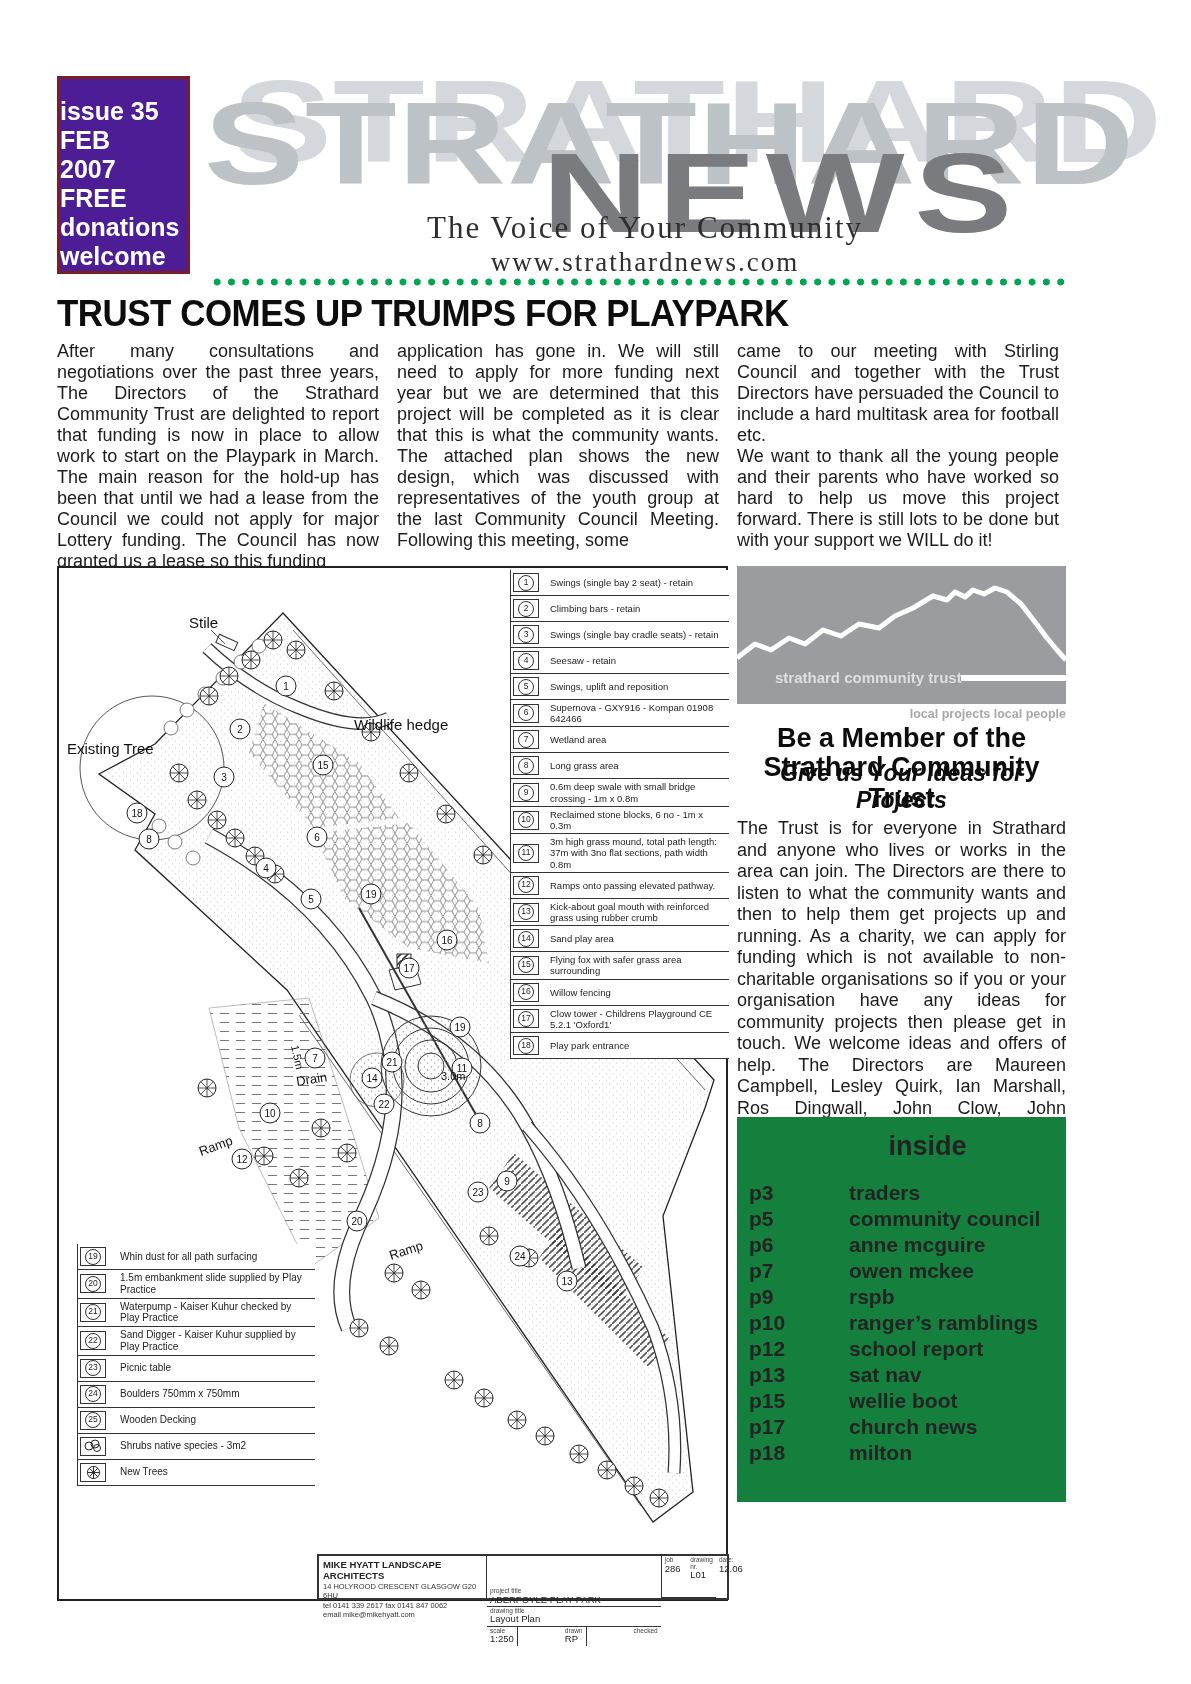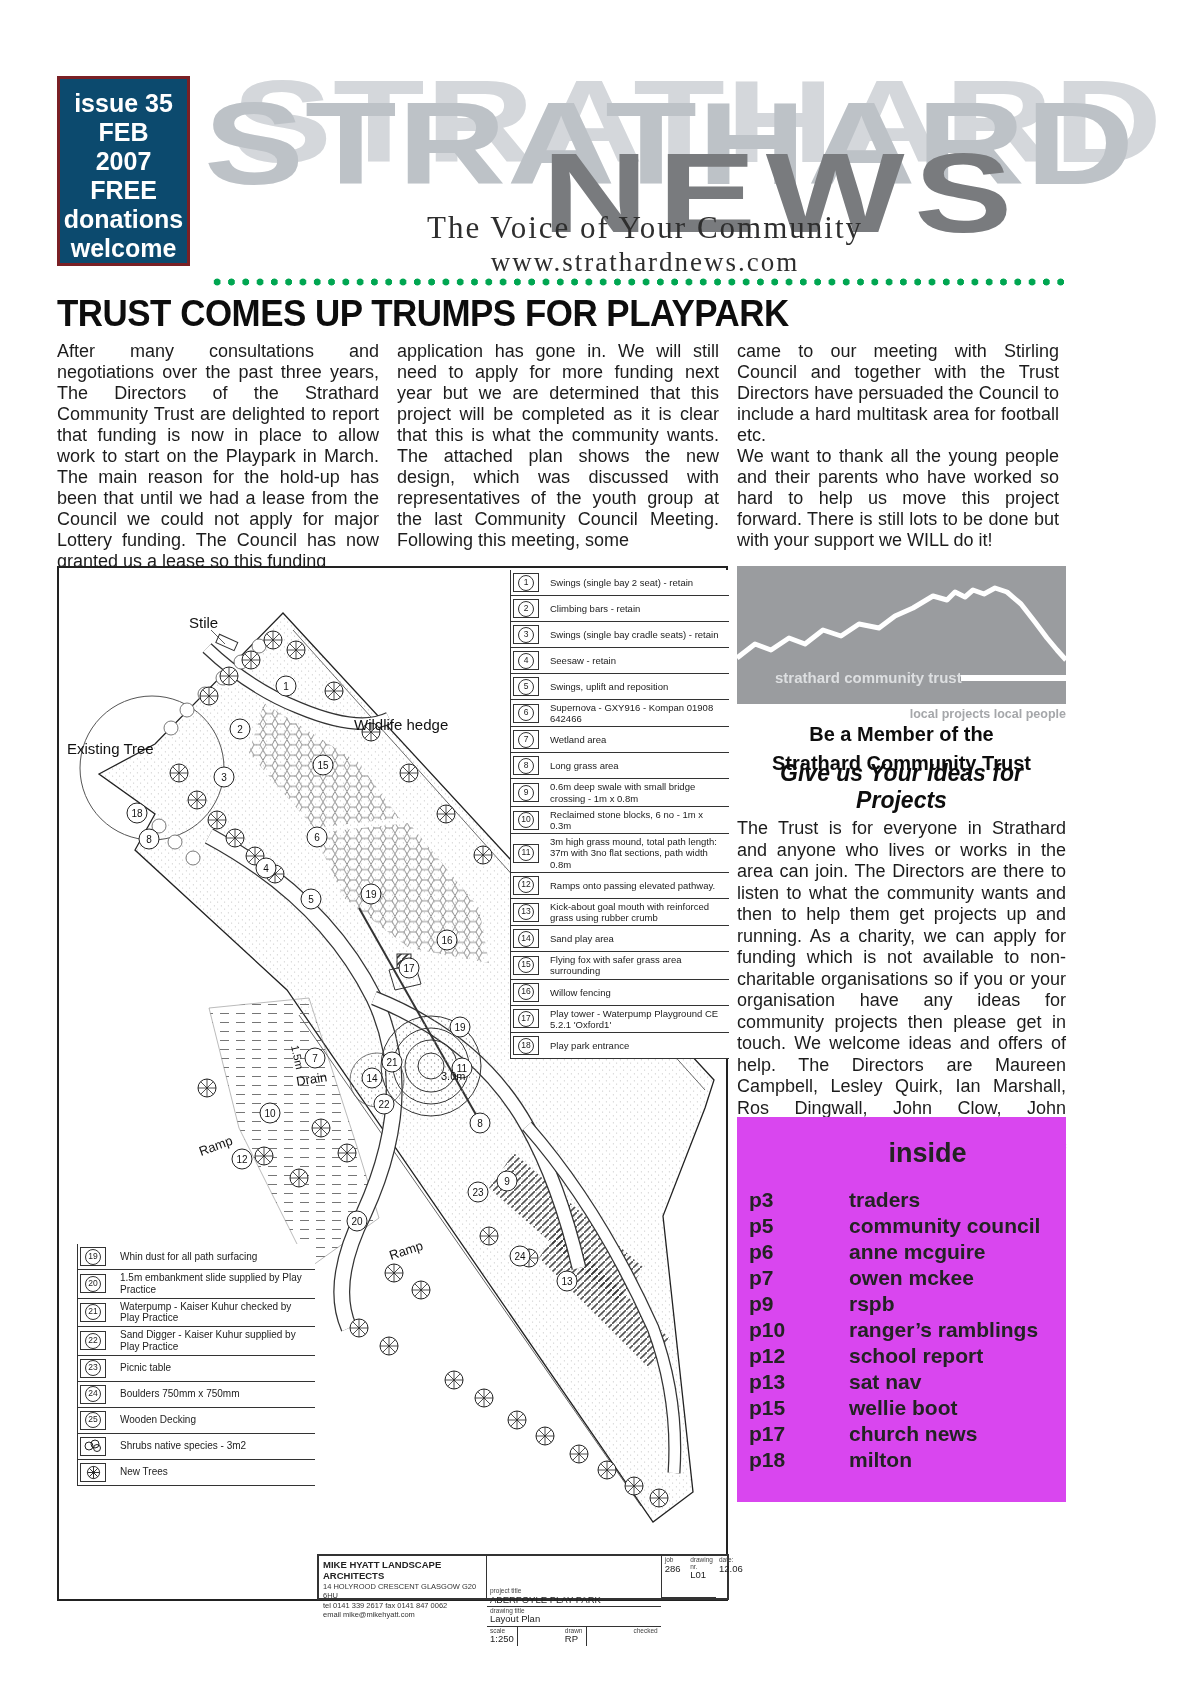--- a/index.html
+++ b/index.html
@@ -1,21 +1,21 @@
 <!DOCTYPE html>
 <html style="--accent: #00A651;"><head>
 <meta charset="utf-8">
 <style>
   html,body{margin:0;padding:0;background:#e8e8e8;}
   .page{position:relative;width:1191px;height:1684px;margin:0 auto;background:#ffffff;
         font-family:"Liberation Sans",sans-serif;color:#1a1a1a;overflow:hidden;}
   
-  .issue-box{position:absolute;left:57px;top:76px;width:127px;height:174px;background:#0c4a6e;
+  .issue-box{position:absolute;left:57px;top:76px;width:127px;height:174px;background:#4c1d95;
              border:3px solid #7a2025;color:#fff;font-weight:bold;font-size:25px;line-height:29px;
-             text-align:center;padding-top:10px;}
+             padding-top:18px;}
   .mast{position:absolute;left:200px;top:66px;width:890px;height:220px;}
   .mast .str{position:absolute;font-weight:bold;font-size:150px;letter-spacing:1px;
              transform:scale(1.0,0.78);transform-origin:top left;white-space:nowrap;}
   .str1{left:32px;top:-12px;color:#d4d7db;}
   .str2{left:4px;top:10px;color:#bdc2c7;}
   .mast .news{position:absolute;left:342px;top:62px;font-weight:bold;font-size:150px;
               letter-spacing:10px;color:#797b7e;transform:scale(0.98,0.75);transform-origin:top left;}
   .tagline{position:absolute;left:215px;top:210px;width:860px;text-align:center;
            font-family:"Liberation Serif",serif;font-size:31px;letter-spacing:2px;color:#2e2e2e;}
   .website{position:absolute;left:215px;top:247px;width:860px;text-align:center;
@@ -58,28 +58,28 @@
   .tb-label{font-size:6.5px;color:#444;display:block;line-height:1;}
   .tb-val{font-size:9.5px;line-height:1.1;}
   .tb-c{flex:0 0 84px;display:flex;flex-direction:row;border-left:1px solid #333;}
   
   .trust-logo{position:absolute;left:737px;top:566px;width:329px;height:138px;background:#9a9c9f;}
   .trust-name{position:absolute;left:38px;top:103px;font-weight:bold;font-size:15px;color:#dddfe1;}
   .trust-bar{position:absolute;left:224px;top:109px;width:105px;height:6px;background:#fff;}
   .trust-tagline{position:absolute;left:737px;top:707px;width:329px;text-align:right;
                  font-weight:bold;font-size:12.5px;color:#a5a7aa;}
   .member-h1,.member-h2{position:absolute;left:737px;width:329px;text-align:center;
-                        font-weight:bold;font-size:20px;color:#0d0d0d;}
+                        font-weight:bold;font-size:27px;color:#0d0d0d;}
   .member-h1{top:723px;} .member-h2{top:752px;}
   .member-h3{position:absolute;left:737px;top:760px;width:329px;text-align:center;
              font-weight:bold;font-style:italic;font-size:23px;color:#0d0d0d;}
   .sidebar-body{position:absolute;left:737px;top:818px;width:329px;font-size:18px;line-height:21.5px;
                 text-align:justify;color:#1c1c1c;}
-  .inside-box{position:absolute;left:737px;top:1117px;width:329px;height:385px;background:#d946ef;
-              box-sizing:border-box;padding:21px 0 0 12px;}
+  .inside-box{position:absolute;left:737px;top:1117px;width:329px;height:385px;background:#15803d;
+              box-sizing:border-box;padding:14px 0 0 12px;}
   .inside-title{font-weight:bold;font-size:27px;color:#232323;text-align:center;padding-left:40px;
                 margin-bottom:18px;}
   .inside-row{display:flex;line-height:26px;}
   .inside-page{flex:0 0 100px;font-weight:bold;font-size:21px;color:#232323;}
   .inside-label{font-weight:bold;font-size:21px;color:#232323;}
 </style>
 </head>
 <body>
 
 <div class="page">
@@ -683,21 +683,21 @@
         <div class="legend-row">
     <span class="numcell">
             <span class="numcircle">16</span>
           </span>
     <span class="legend-text">Willow fencing</span>
   </div>
         <div class="legend-row">
     <span class="numcell">
             <span class="numcircle">17</span>
           </span>
-    <span class="legend-text">Play tower - Waterpump Playground CE 5.2.1 'Oxford1'</span>
+    <span class="legend-text">Clow tower - Childrens Playground CE 5.2.1 'Oxford1'</span>
   </div>
         <div class="legend-row">
     <span class="numcell">
             <span class="numcircle">18</span>
           </span>
     <span class="legend-text">Play park entrance</span>
   </div>
       </div>
     <div class="legend legend-left" id="legend-left">
         <div class="legend-row">

